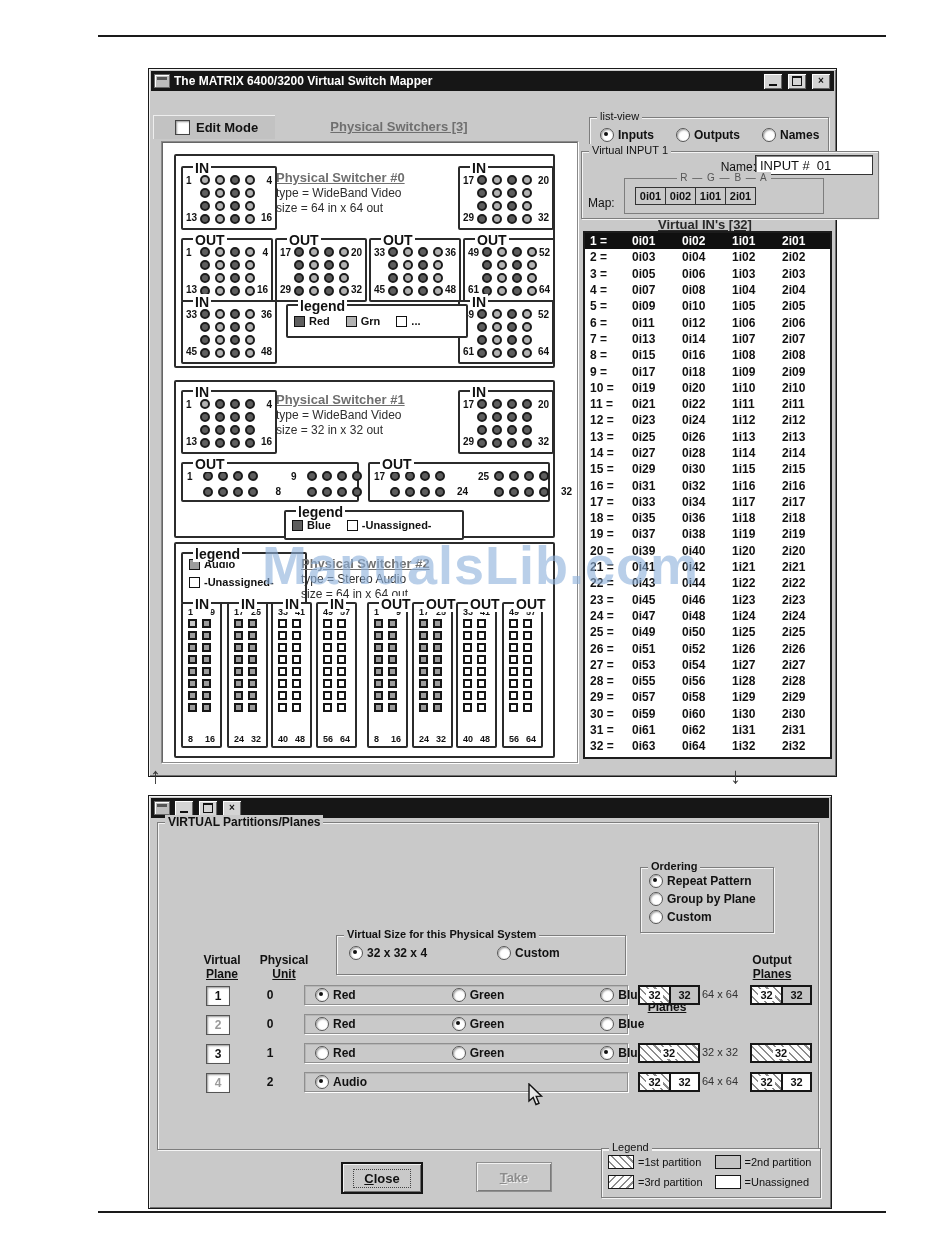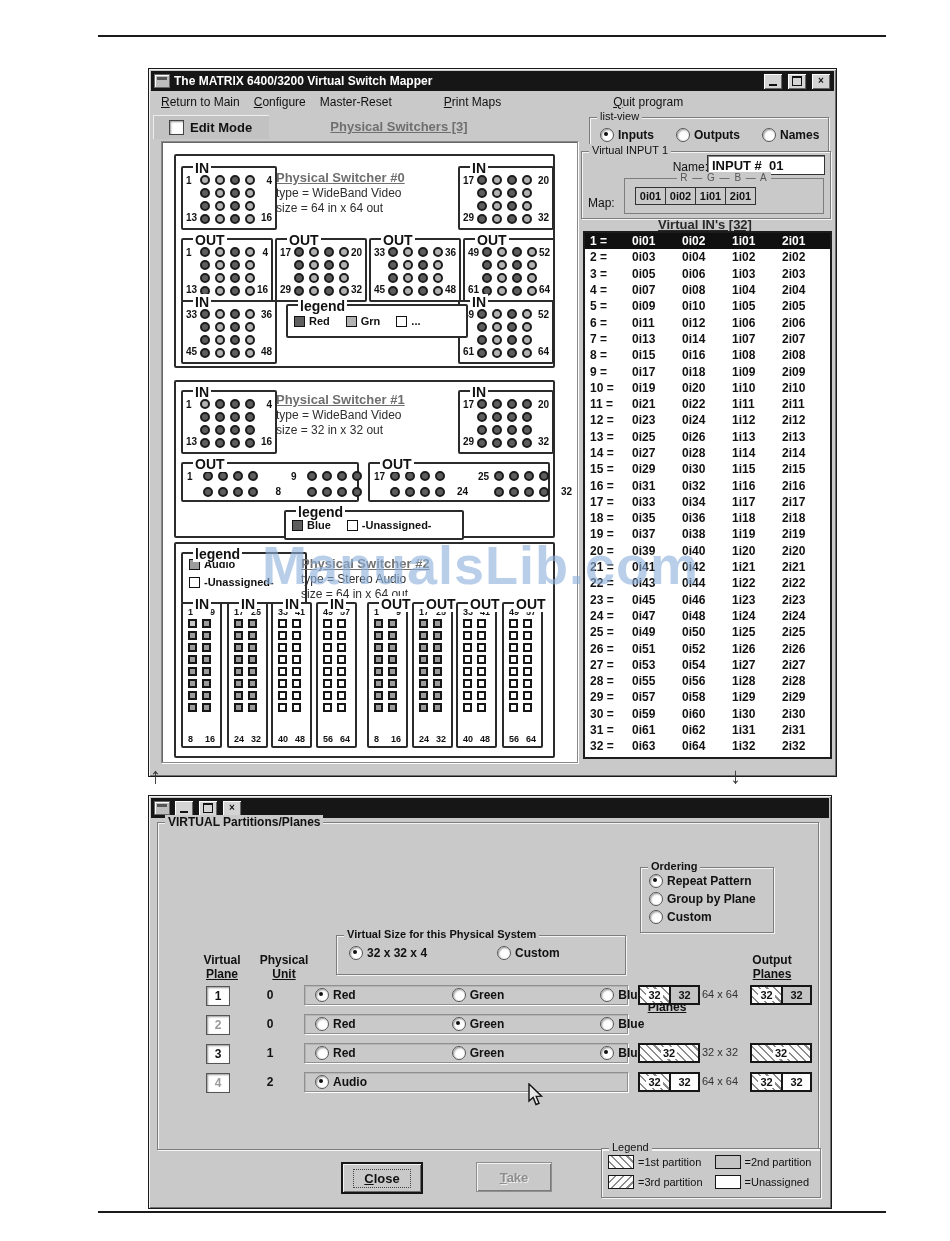--- a/index.html
+++ b/index.html
@@ -38,21 +38,21 @@
          box-shadow:inset 1px 1px 2px #9a9a9a;flex:0 0 auto;position:relative;}
   .radio.sel:after{content:"";position:absolute;left:3px;top:3px;width:4px;height:4px;
                    border-radius:50%;background:#111;}
   .rlabel{font-size:12px;font-weight:bold;}
   .checkbox{width:13px;height:13px;background:#fff;border:1px solid #444;
             box-shadow:inset 1px 1px 2px #999;}
 
   
   #mapper{left:148px;top:68px;width:683px;height:703px;}
   .emtile{position:absolute;left:4px;top:46px;width:100px;height:24px;background:#c2c2c2;
-          display:flex;align-items:center;gap:6px;padding-left:16px;
+          display:flex;align-items:center;gap:6px;padding-left:22px;
           box-shadow:inset 1px 1px 0 #eee;}
   .emtile .lbl{font-size:13px;font-weight:bold;}
   .physw-lbl{position:absolute;left:140px;top:50px;width:220px;text-align:center;
              font-size:13px;font-weight:bold;color:#6f6f6f;text-decoration:underline;}
   #lv-group{left:440px;top:48px;width:238px;height:36px;}
   #lv-group .row{position:absolute;left:10px;top:10px;display:flex;gap:22px;}
 
   .lpanel{position:absolute;left:12px;top:72px;width:415px;height:620px;background:#fff;
           border:1px solid #8a8a8a;box-shadow:inset 1px 1px 0 #666, 1px 1px 0 #fff;}
   .spanel{position:absolute;left:12px;width:377px;background:#fff;border:2px solid #2b2b2b;border-radius:2px;}
@@ -86,25 +86,25 @@
   .sq.fill{background:#9c9c9c;} .sq.fl{background:#c6c6c6;}
 
   .swlegend{padding:4px 6px;display:flex;gap:16px;align-items:center;}
   .swlegend.vert{flex-direction:column;align-items:flex-start;gap:6px;}
   .sw-item{display:flex;align-items:center;gap:4px;font-size:11px;font-weight:bold;white-space:nowrap;}
   .swatch{width:11px;height:11px;border:1.5px solid #111;box-sizing:border-box;}
   .swatch.dark{background:#5e5e5e;} .swatch.lite{background:#b2b2b2;} .swatch.white{background:#fff;}
   .swatch.fill{background:#9c9c9c;}
 
   
-  #vi-group{left:432px;top:82px;width:248px;height:66px;background:#c9c9c9;}
+  #vi-group{left:432px;top:82px;width:248px;height:66px;background:#c9c9c9;padding-left:48px;}
   .name-lbl{position:absolute;right:122px;top:8px;font-size:12px;}
   .name-box{position:absolute;right:5px;top:3px;width:112px;height:18px;background:#fff;
             border:1px solid #333;box-shadow:inset 1px 1px 0 #888;
-            font-size:13px;font-weight:bold;display:flex;align-items:center;padding-left:4px;white-space:pre;text-align:center;}
+            font-size:13px;font-weight:normal;display:flex;align-items:center;padding-left:4px;white-space:pre;text-align:center;}
   .map-lbl{position:absolute;left:6px;bottom:8px;font-size:12px;}
   .rgba-box{position:absolute;left:42px;top:26px;width:198px;height:34px;border:1px solid #7d7d7d;}
   .rgba-hdr{position:absolute;left:0;top:-7px;width:100%;text-align:center;font-size:10px;color:#555;
             letter-spacing:1px;}
   .rgba-hdr span{background:#c9c9c9;padding:0 3px;}
   .map-cells{position:absolute;left:10px;top:8px;display:flex;}
   .map-cell{width:29px;height:16px;border:1px solid #333;margin-right:-1px;background:#c9c9c9;
             display:flex;align-items:center;justify-content:center;font-size:11px;font-weight:bold;}
   .vins-hdr{position:absolute;left:432px;top:148px;width:248px;text-align:center;
             font-size:13px;font-weight:bold;color:#2a2a2a;text-decoration:underline;}
@@ -182,27 +182,20 @@
       <span class="appicon"></span>
       <span class="ttl">The MATRIX 6400/3200 Virtual Switch Mapper</span>
       <span class="tbtn">
           <span class="g-min"></span>
         </span>
       <span class="tbtn">
           <span class="g-max"></span>
         </span>
       <span class="tbtn">×</span>
     </div>
-    <div class="menubar">
-        <span class="menu-item" style="margin-left: 2px;"><u>R</u>eturn to Main</span>
-        <span class="menu-item" style="margin-left: 14px;"><u>C</u>onfigure</span>
-        <span class="menu-item" style="margin-left: 14px;">Master-Reset</span>
-        <span class="menu-item" style="margin-left: 52px;"><u>P</u>rint Maps</span>
-        <span class="menu-item" style="margin-left: 112px;"><u>Q</u>uit program</span>
-      </div>
 
     <div class="emtile">
       <span class="checkbox"></span>
       <span class="lbl">Edit Mode</span>
     </div>
     <div class="physw-lbl">Physical Switchers [3]</div>
 
     <div class="gb" id="lv-group" style="background:#c9c9c9;">
       <span class="gb-label">list-view</span>
       <div class="row">

